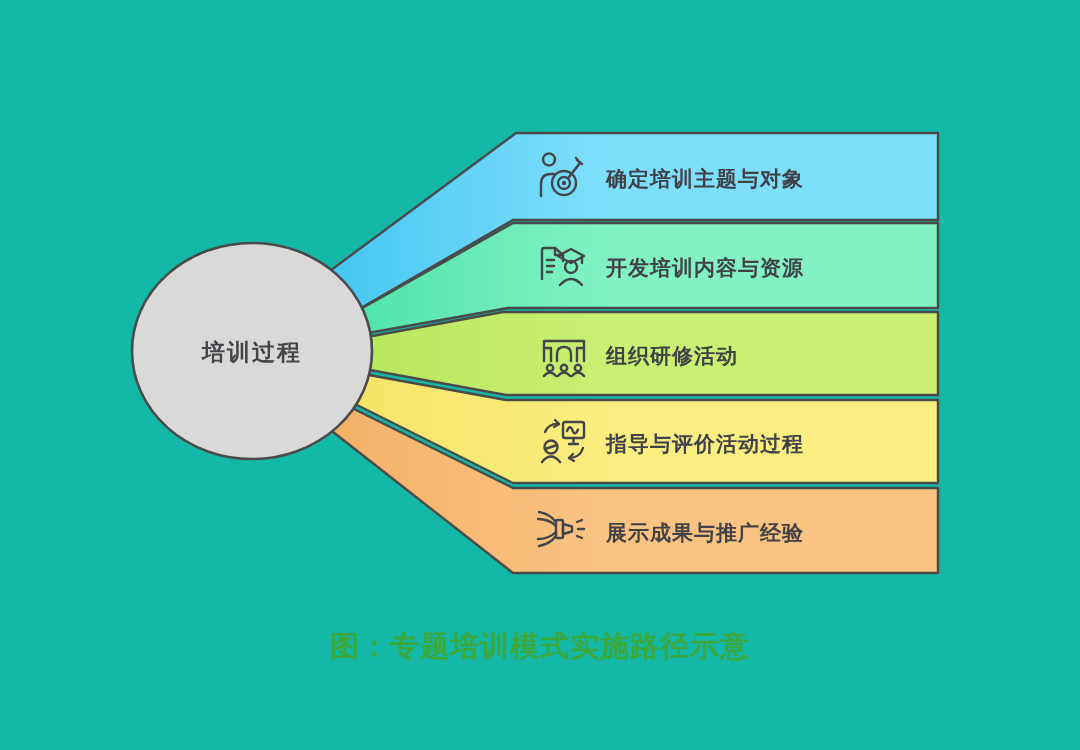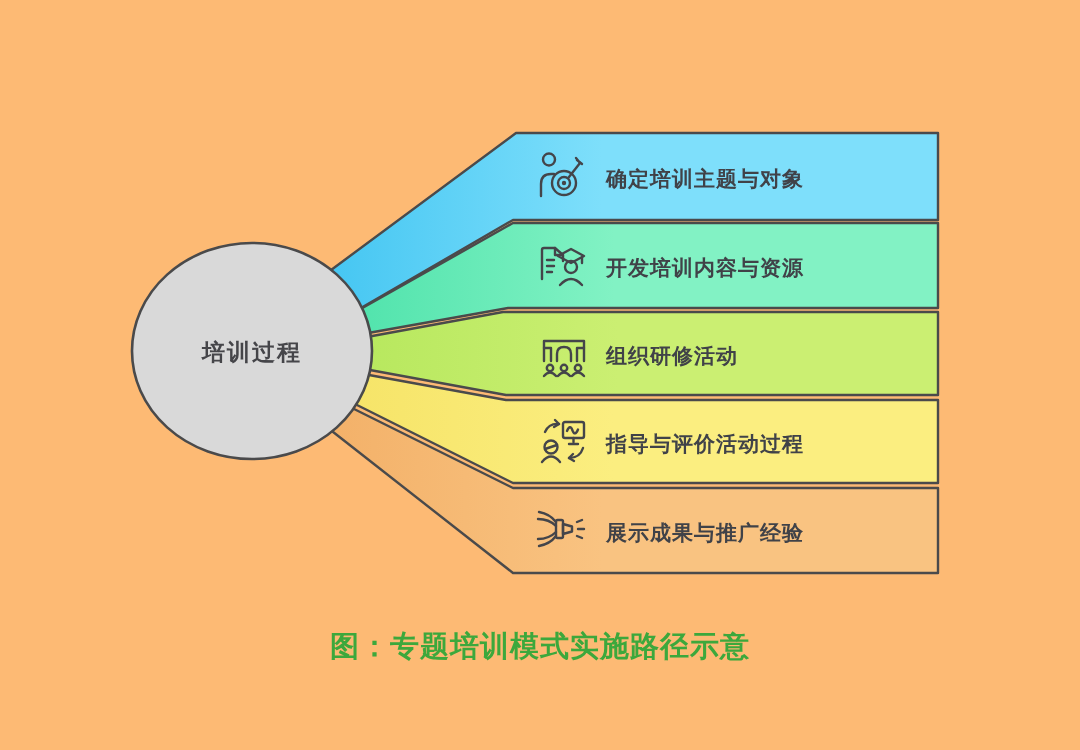--- a/index.html
+++ b/index.html
@@ -1,19 +1,19 @@
 <!DOCTYPE html>
 <html><head>
 <meta charset="utf-8">
 <style>
   html,body{margin:0;padding:0;background:#ffffff;}
   .canvas{
     position:relative;
     width:1080px;height:750px;
-    background:#fdba74;
+    background:#14b8a6;
     font-family:"Liberation Sans","DejaVu Sans",sans-serif;
     overflow:hidden;
   }
   svg{display:block;}
   .band{
     stroke:#4a4a4b;
     stroke-width:2.4;
     stroke-linejoin:round;
   }
   .icon{

